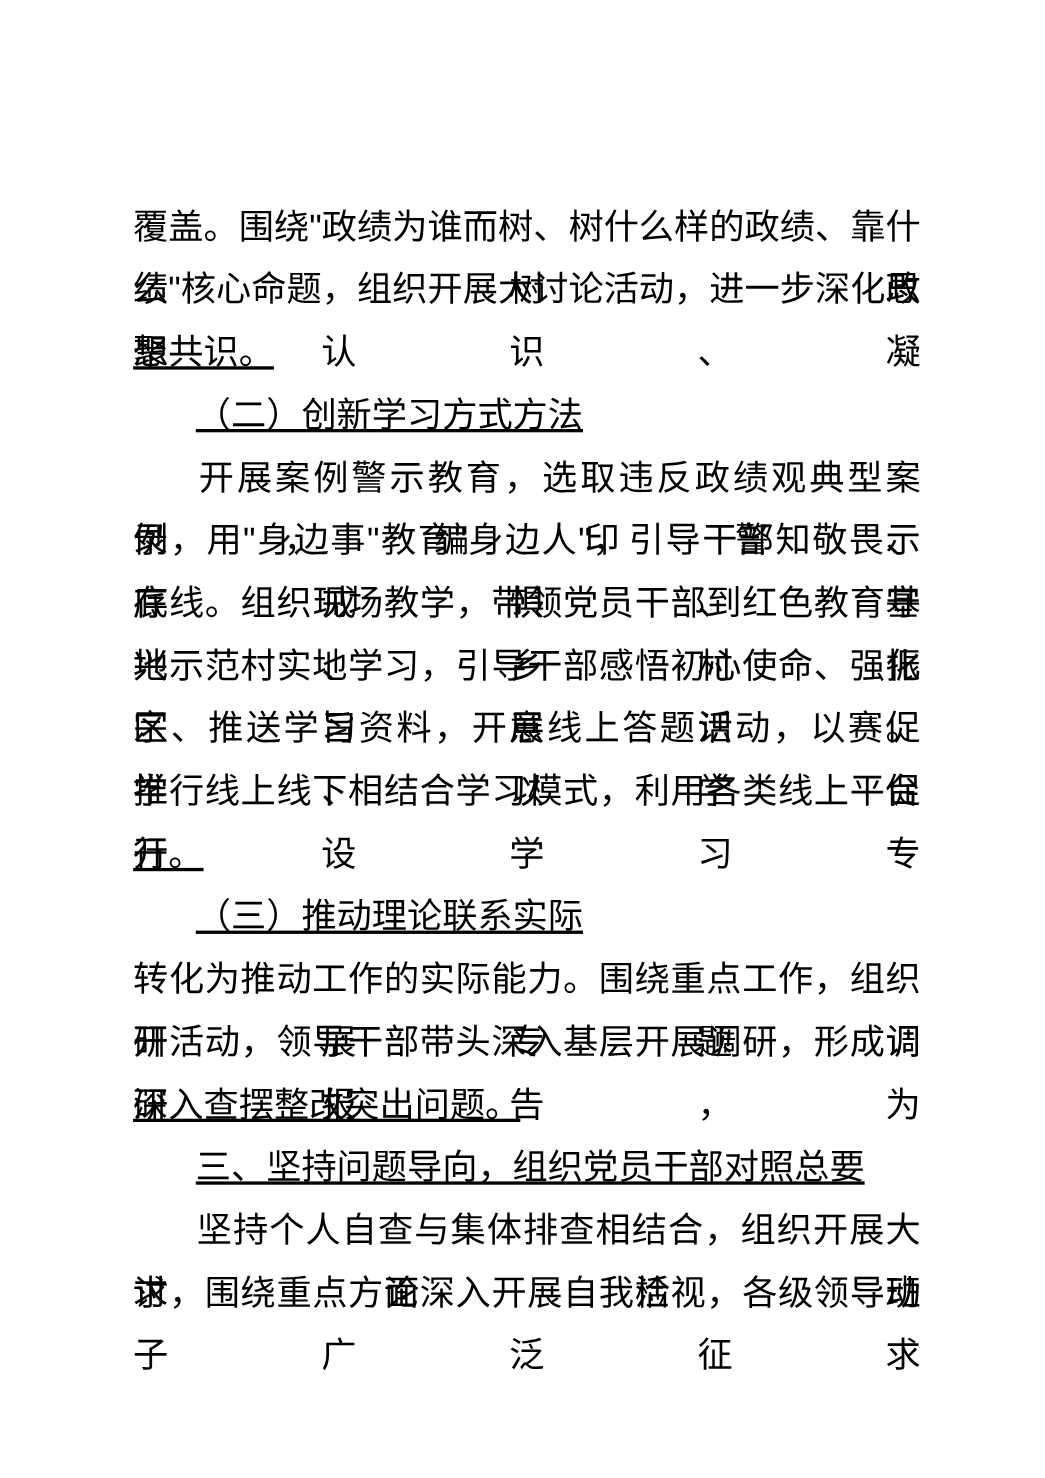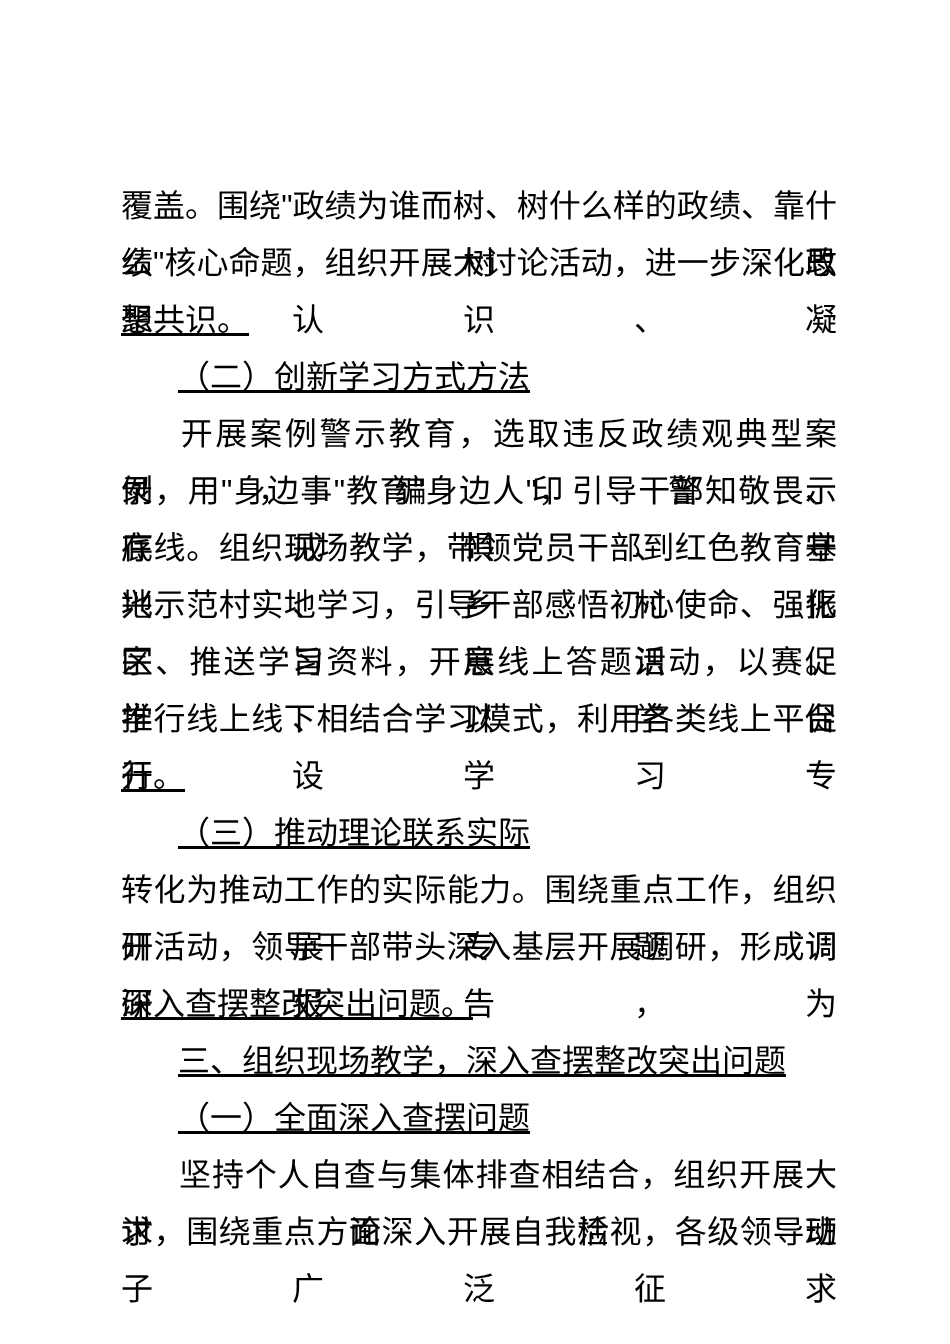--- a/index.html
+++ b/index.html
@@ -88,23 +88,20 @@
       </div>
       <div class="block">
         <div class="line flush heading"><span class="indent"></span><span>（三）推动理论联系实际</span></div>
       </div>
       <div class="block">
         <div class="line just">转化为推动工作的实际能力。围绕重点工作，组织开展专题调</div>
         <div class="line just">研活动，领导干部带头深入基层开展调研，形成调研报告，为</div>
         <div class="line flush">深入查摆整改突出问题。</div>
       </div>
       <div class="block">
-        <div class="line flush heading"><span class="indent"></span><span>三、组织现场教学，深入查摆整改突出问题</span></div>
-      </div>
-      <div class="block">
-        <div class="line flush heading"><span class="indent"></span><span>（一）全面深入查摆问题</span></div>
+        <div class="line flush heading"><span class="indent"></span><span>三、坚持问题导向，组织党员干部对照总要</span></div>
       </div>
       <div class="block">
         <div class="line just"><span class="indent"></span><span>坚持个人自查与集体排查相结合，组织开展大讨论活动</span></div>
         <div class="line just">求，围绕重点方面深入开展自我检视，各级领导班子广泛征求</div>
       </div>
     </div>
 </div>
 
 </body></html>

